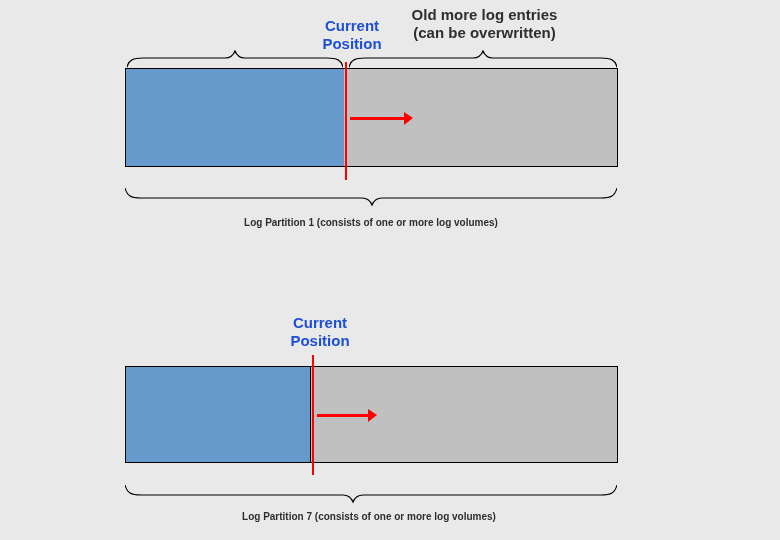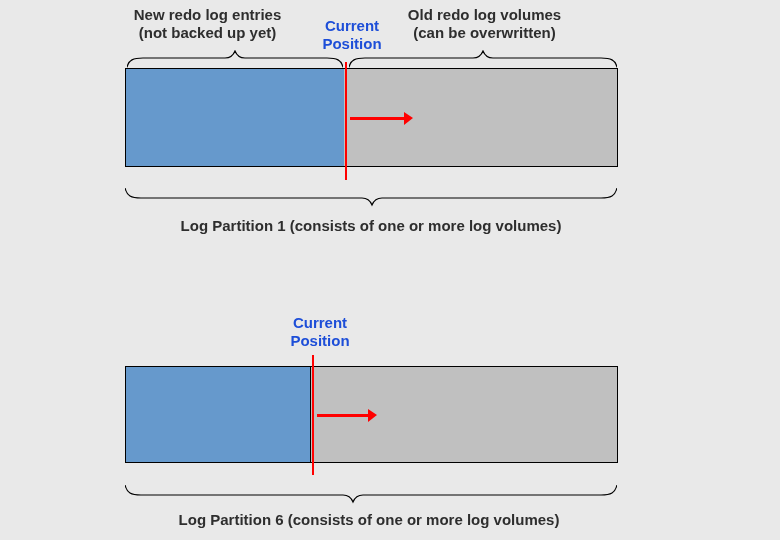--- a/index.html
+++ b/index.html
@@ -25,21 +25,21 @@
     text-align: center;
     white-space: pre-line;
     color: #2E2E2E;
   }
   .lbl-red {
     color: #1d4ed8;
   }
   .caption {
     position: absolute;
     font-weight: bold;
-    font-size: 15px;
+    font-size: 10px;
     text-align: center;
     color: #2E2E2E;
     white-space: nowrap;
   }
   .bar {
     position: absolute;
     background: #C0C0C0;
     border: 1px solid #000000;
   }
   .seg-new {
@@ -85,27 +85,25 @@
     stroke: #000000;
     stroke-width: 1.2;
     stroke-linecap: round;
   }
 </style>
 </head>
 <body>
 
 <div class="canvas">
 
-  <div class="lbl" style="left:115px; top:6px; width:185px;">New redo log entries
-(not backed up yet)</div>
 
   <div class="lbl lbl-red" style="left:312px; top:17px; width:80px;">Current
 Position</div>
 
-  <div class="lbl" style="left:392px; top:6px; width:185px;">Old redo log volumes
+  <div class="lbl" style="left:392px; top:6px; width:185px;">Old more log entries
 (can be overwritten)</div>
 
   <svg class="brace" style="left:127px; top:50px;" width="216" height="18" viewBox="0 0 216 18">
     <path d="M 0,17 C 2,10 6,8 16,8 L 98,8 C 103,8 106,6 108,1 C 110,6 113,8 118,8 L 200,8 C 210,8 214,10 216,17"></path>
   </svg>
 
   <svg class="brace" style="left:349px; top:50px;" width="268" height="18" viewBox="0 0 268 18">
     <path d="M 0,17 C 2,10 6,8 16,8 L 124,8 C 129,8 132,6 134,1 C 136,6 139,8 144,8 L 252,8 C 262,8 266,10 268,17"></path>
   </svg>
 
@@ -137,15 +135,15 @@
 
   <div class="arrow" style="left:317px; top:409px; width:62px;">
     <div class="shaft" style="width:52px;"></div>
     <div class="head" style="left:51px;"></div>
   </div>
 
   <svg class="brace" style="left:125px; top:485px;" width="492" height="19" viewBox="0 0 492 19">
     <path d="M 0,0 C 2,8 6,10 16,10 L 218,10 C 223,10 226,12 228,17 C 230,12 233,10 238,10 L 476,10 C 486,10 490,8 492,0"></path>
   </svg>
 
-  <div class="caption" style="left:119px; top:511px; width:500px;">Log Partition 6 (consists of one or more log volumes)</div>
+  <div class="caption" style="left:119px; top:511px; width:500px;">Log Partition 7 (consists of one or more log volumes)</div>
 
 </div>
 
 </body></html>

